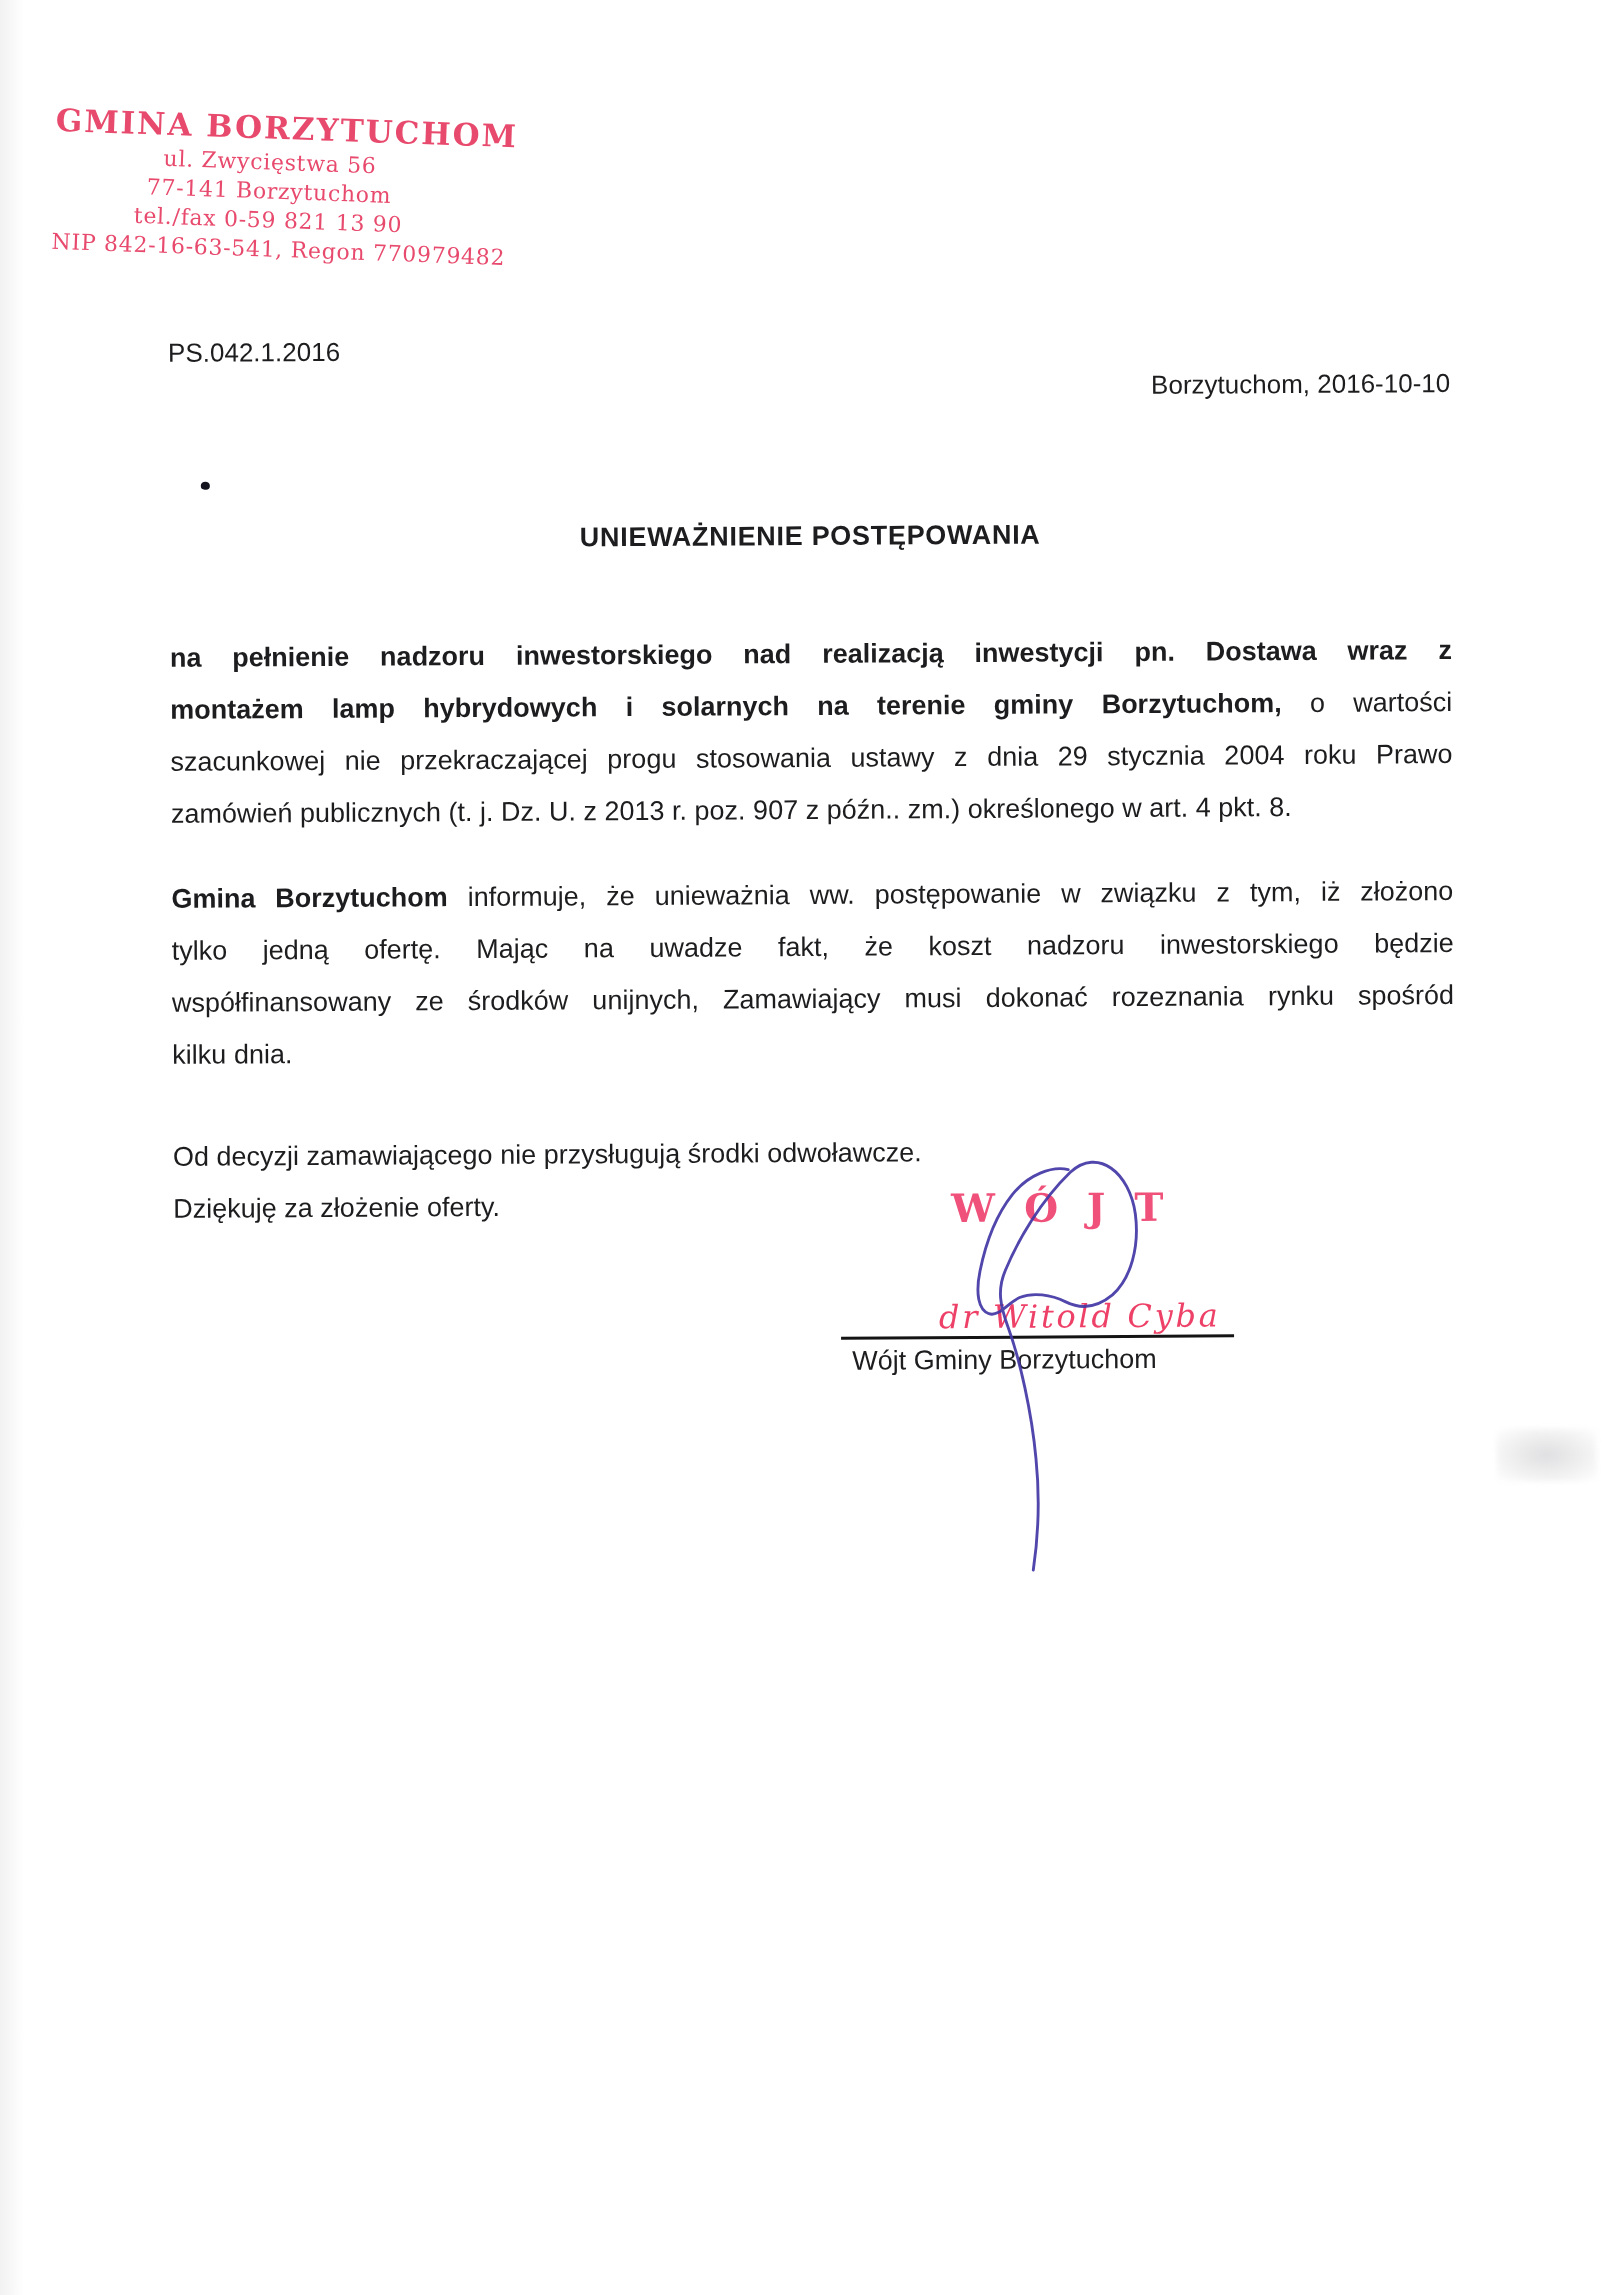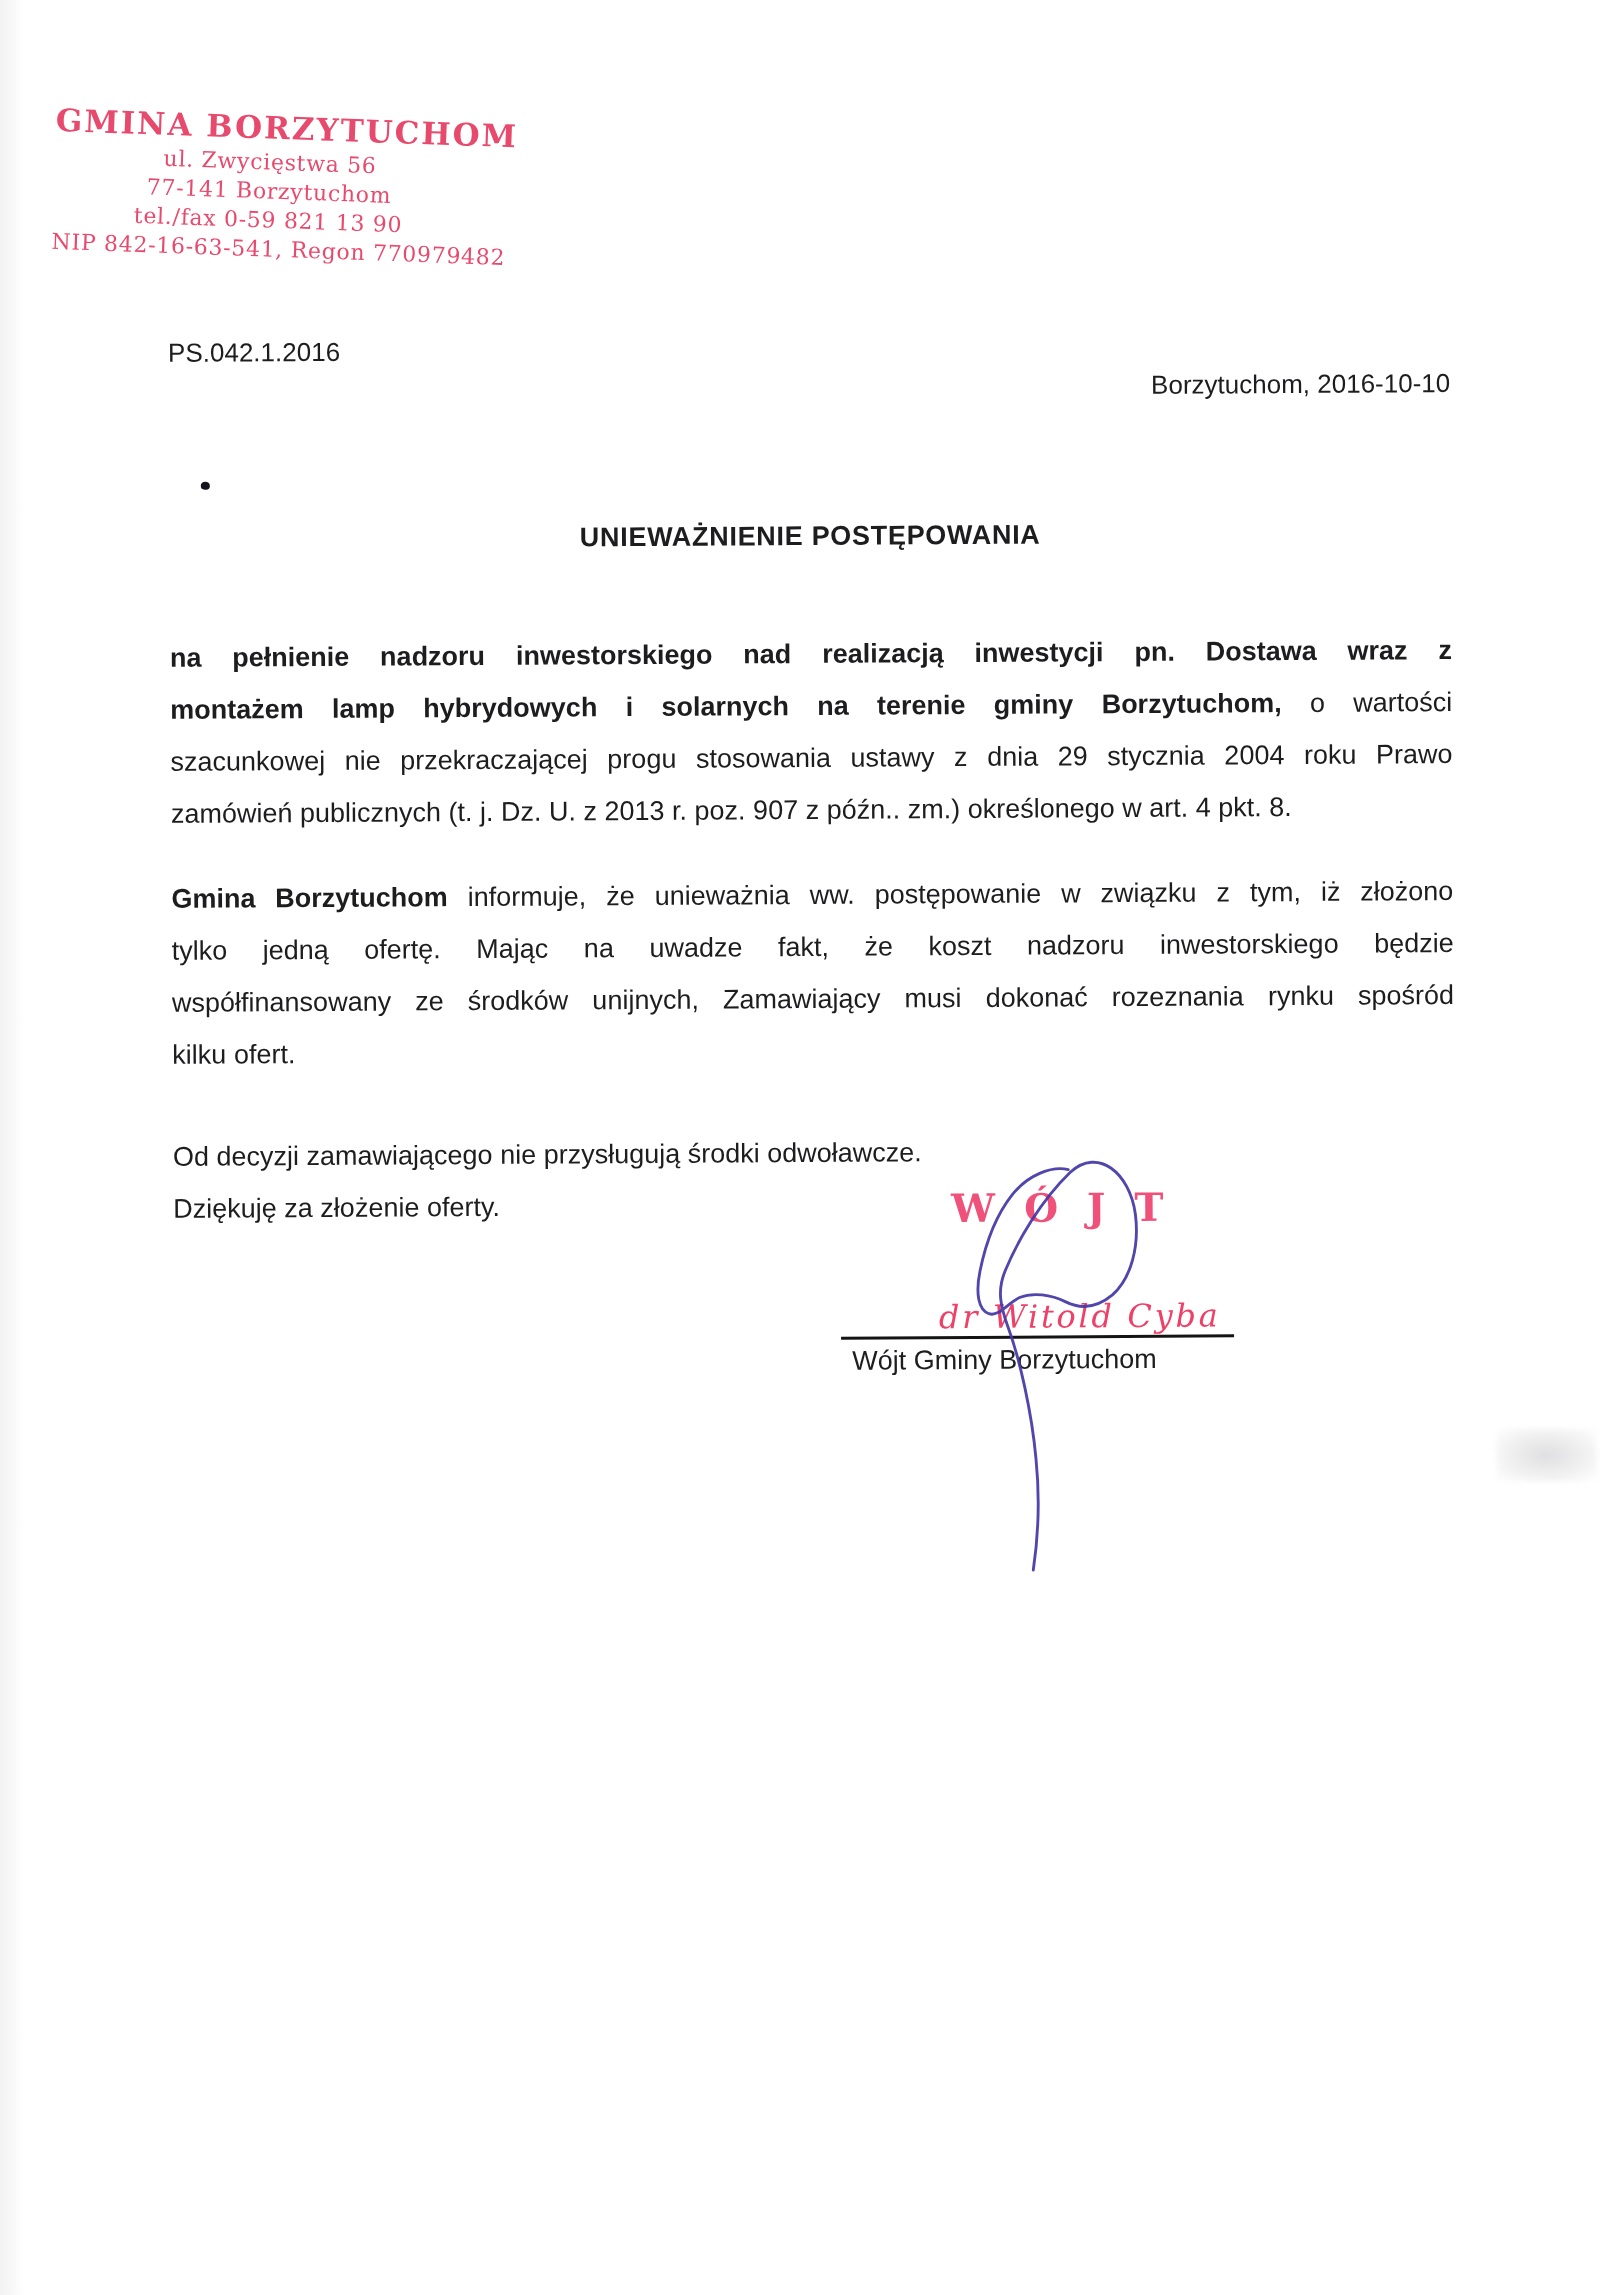--- a/index.html
+++ b/index.html
@@ -148,21 +148,21 @@
         <div class="paragraph">
           <div class="line just"><span class="b">na pełnienie nadzoru inwestorskiego nad realizacją inwestycji pn. Dostawa wraz z</span></div>
           <div class="line just"><span class="b">montażem lamp hybrydowych i solarnych na terenie gminy Borzytuchom,</span><span> o wartości</span></div>
           <div class="line just"><span>szacunkowej nie przekraczającej progu stosowania ustawy z dnia 29 stycznia 2004 roku Prawo</span></div>
           <div class="line"><span>zamówień publicznych (t. j. Dz. U. z 2013 r. poz. 907 z późn.. zm.) określonego w art. 4 pkt. 8.</span></div>
         </div>
         <div class="paragraph">
           <div class="line just"><span class="b">Gmina Borzytuchom</span><span> informuje, że unieważnia ww. postępowanie w związku z tym, iż złożono</span></div>
           <div class="line just"><span>tylko jedną ofertę. Mając na uwadze fakt, że koszt nadzoru inwestorskiego będzie</span></div>
           <div class="line just"><span>współfinansowany ze środków unijnych, Zamawiający musi dokonać rozeznania rynku spośród</span></div>
-          <div class="line"><span>kilku ofert.</span></div>
+          <div class="line"><span>kilku dnia.</span></div>
         </div>
       </div>
 
     <div class="closing">
       <div class="cline">Od decyzji zamawiającego nie przysługują środki odwoławcze.</div>
       <div class="cline">Dziękuję za złożenie oferty.</div>
     </div>
 
     <div class="sig-wojt">WÓJT</div>
     <div class="sig-name">dr Witold Cyba</div>

